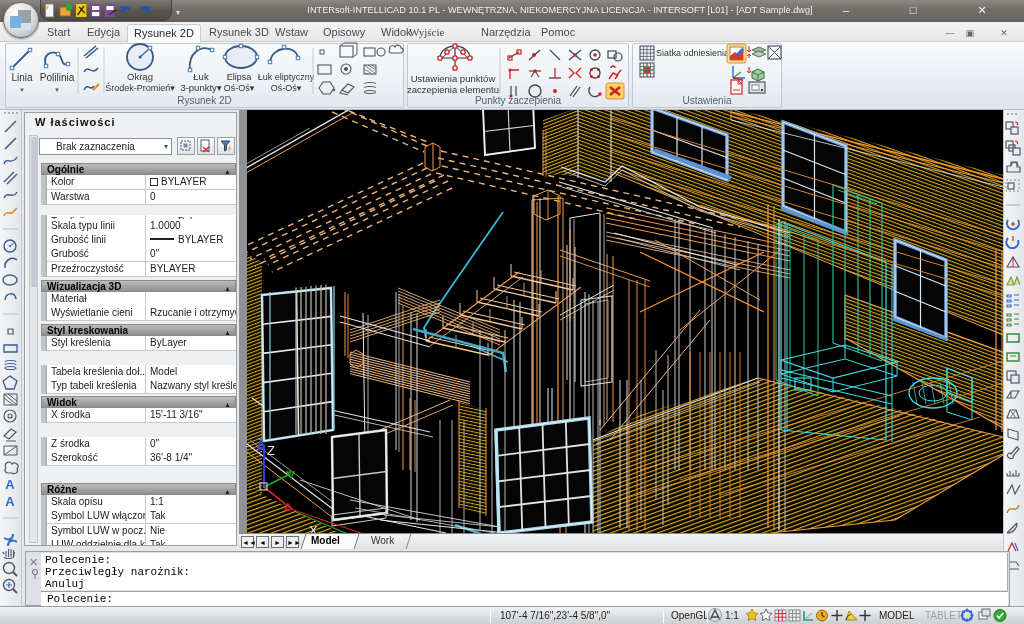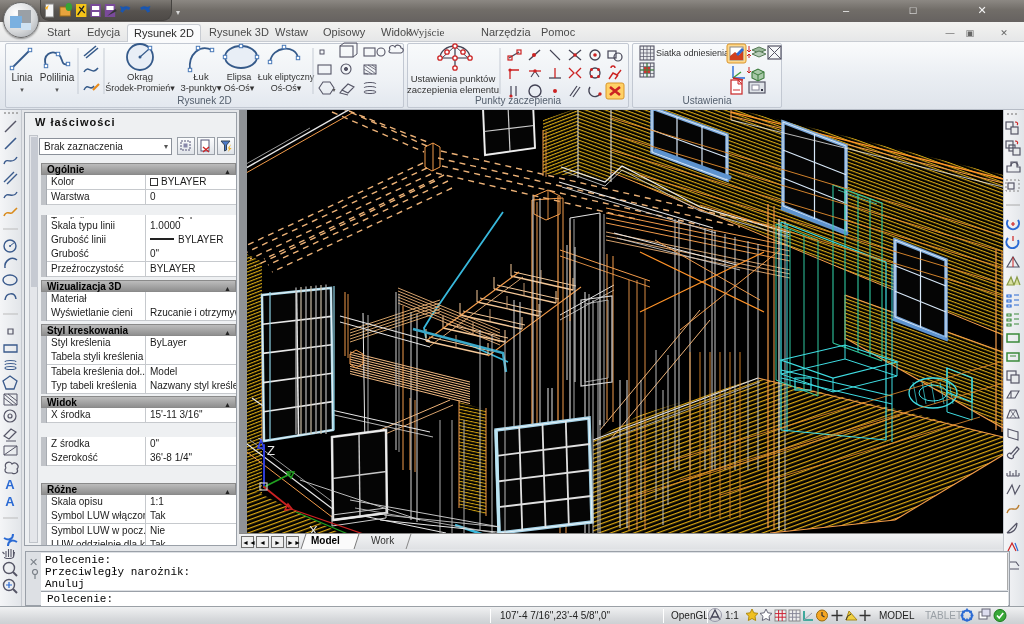--- a/index.html
+++ b/index.html
@@ -24,21 +24,21 @@
 .mdibtn { top:6px; width:16px; height:12px; color:#666; font-size:9px; text-align:center; line-height:11px;}
 
 #ribbon { left:0; top:42px; width:1024px; height:68px; background:linear-gradient(180deg,#fafbfc,#e9edf2 55%,#dfe4eb); border-bottom:1px solid #b6bcc6; }
 .rgroup { position:absolute; top:1px; height:65px; border:1px solid #c2c8d2; border-radius:2px; background:linear-gradient(180deg,#f8fafb,#eef1f5 60%,#e3e8ef); }
 .rglabel { position:absolute; bottom:1px; left:0; right:0; text-align:center; font-size:10px; color:#55606e; }
 
 #leftbar { left:0; top:110px; width:22px; height:496px; background:linear-gradient(90deg,#f4f5f7,#e2e5e9); border-right:1px solid #c4c8ce; }
 #rightbar { left:1003px; top:110px; width:21px; height:496px; background:linear-gradient(90deg,#f4f5f7,#e2e5e9); border-left:1px solid #c4c8ce; }
 #props { left:24px; top:112px; width:213px; height:434px; background:#eef0f2; border:1px solid #9aa0a8; overflow:hidden; }
 #props-title { left:10px; top:3px; font-size:11px; font-weight:bold; color:#111; letter-spacing:1px;}
-#combo { left:14px; top:25px; width:133px; height:17px; background:#fff; border:1px solid #8a9099; font-size:10px; line-height:15px; padding-left:4px; color:#222; }
+#combo { left:14px; top:25px; width:133px; height:17px; background:#fff; border:1px solid #8a9099; font-size:10px; line-height:15px; padding-left:16px; color:#222; }
 .pbtn { top:24px; width:18px; height:18px; border:1px solid #9aa0a8; background:linear-gradient(180deg,#fcfdfe,#dfe3e8); }
 .sect { position:absolute; left:16px; width:195px; height:12px; background:linear-gradient(180deg,#bcbcbc,#8f8f8f); border:1px solid #8a8a8a; font-size:10px; font-weight:bold; color:#000; line-height:11px; padding-left:5px; }
 .sect .tri { position:absolute; right:4px; top:2px; font-size:7px; color:#222; }
 .prow { position:absolute; left:16px; width:224px; height:15px; font-size:10px; color:#1a1a1a; }
 .prow .ind { position:absolute; left:0; top:0; width:6px; height:15px; background:#c0c3c8; border-right:1px solid #a8acb2;}
 .prow .k { position:absolute; left:6px; top:0; width:99px; height:15px; background:#fff; border-right:1px solid #c6c9cd; border-bottom:1px solid #c6c9cd; line-height:14px; padding-left:4px; white-space:nowrap; overflow:hidden;}
 .prow .v { position:absolute; left:105px; top:0; width:90px; height:15px; background:#fff; border-bottom:1px solid #c6c9cd; line-height:14px; padding-left:4px; white-space:nowrap; overflow:hidden;}
 #vscroll { left:4px; top:22px; width:9px; height:408px; background:#e4e6ea; border:1px solid #c0c4ca; }
 #vthumb { left:1px; top:1px; width:7px; height:150px; background:#c6cad2; }
 
@@ -53,20 +53,21 @@
 #statusbar { left:0; top:606px; width:1024px; height:18px; background:linear-gradient(180deg,#f0f1f2,#d6d8db 70%,#cdd0d3); border-top:1px solid #9aa0a6; font-size:10px; color:#333; }
 .sb { position:absolute; top:2px; height:14px; line-height:14px; }
 .sbsep { position:absolute; top:2px; width:1px; height:14px; background:#aaa; border-right:1px solid #fff; }
 </style>
 </head>
 <body>
 <div id="stage">
 
   <div class="abs" id="titlebar"></div>
   <div class="abs" id="qat"></div>
+  <div class="abs" id="title-text">INTERsoft-INTELLICAD 10.1 PL - WEWNĘTRZNA, NIEKOMERCYJNA LICENCJA - INTERSOFT [L01] - [ADT Sample.dwg]</div>
   <div class="abs winbtn" style="left:831px;">–</div>
   <div class="abs winbtn" style="left:898px;">□</div>
   <div class="abs winbtn" style="left:967px;">✕</div>
   <div class="abs" id="apporb">
       <div class="abs sq2"></div>
       <div class="abs sq1"></div>
       <div class="abs sq3"></div>
     </div>
 
   <svg class="abs" style="left:44px; top:3px;" width="144" height="17" viewBox="0 0 144 17">
@@ -520,25 +521,20 @@
 <div class="prow" style="top:193.4px;">
         <div class="ind"></div>
         <div class="k">Wyświetlanie cieni</div>
         <div class="v">Rzucanie i otrzymywa...</div>
       </div>
 <div class="sect" style="top:211px;">Styl kreskowania<span class="tri">▲</span></div>
 <div class="prow" style="top:223px;">
         <div class="ind"></div>
         <div class="k">Styl kreślenia</div>
         <div class="v">ByLayer</div>
-      </div>
-<div class="prow" style="top:237.4px;">
-        <div class="ind"></div>
-        <div class="k">Tabela styli kreślenia</div>
-        <div class="v"></div>
       </div>
 <div class="prow" style="top:251.8px;">
         <div class="ind"></div>
         <div class="k">Tabela kreślenia doł...</div>
         <div class="v">Model</div>
       </div>
 <div class="prow" style="top:266.2px;">
         <div class="ind"></div>
         <div class="k">Typ tabeli kreślenia</div>
         <div class="v">Nazwany styl kreślenia</div>

